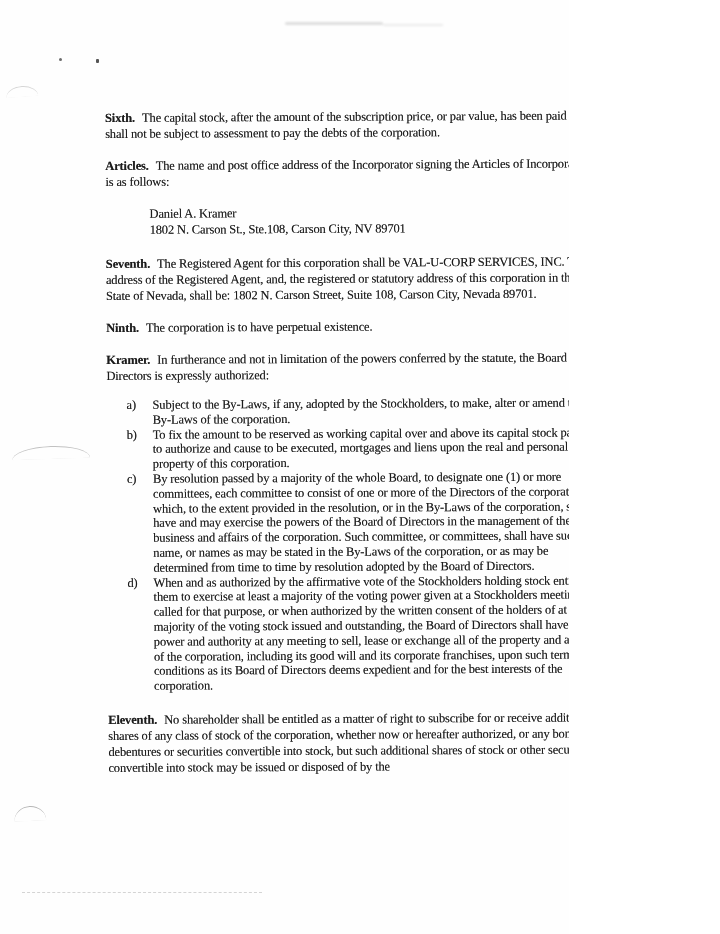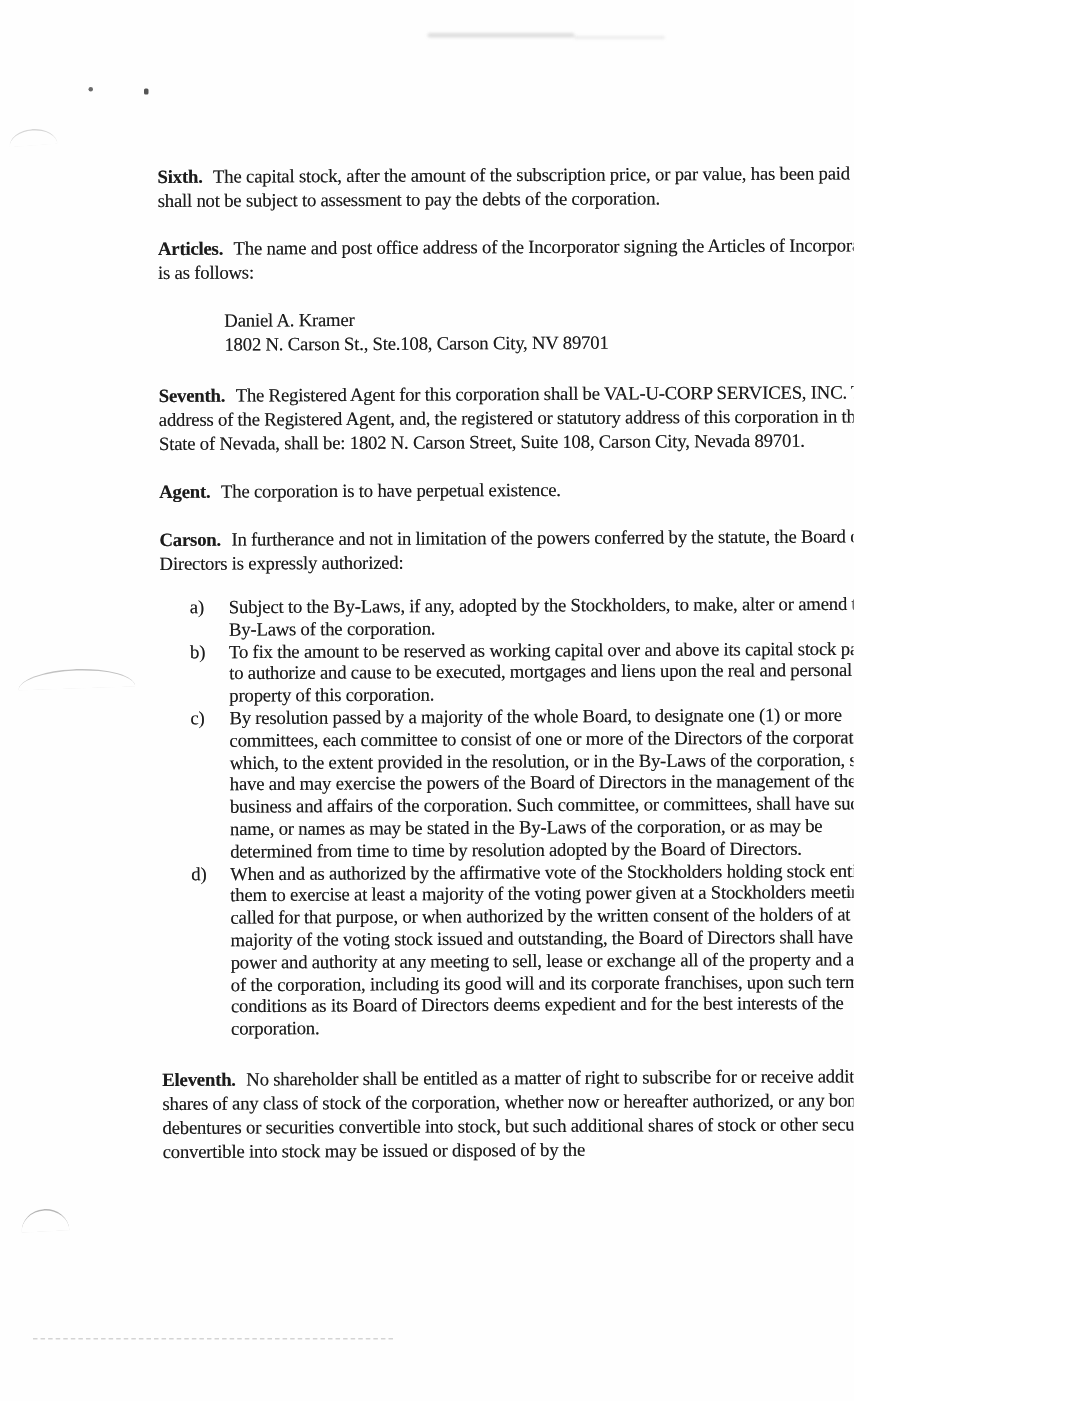--- a/index.html
+++ b/index.html
@@ -138,23 +138,23 @@
 
     <p class="para"><span class="lead">Articles.</span><span>The name and post office address of the Incorporator signing the Articles of Incorporation is as follows:</span></p>
 
     <div class="address">
       <div>Daniel A. Kramer</div>
       <div>1802 N. Carson St., Ste.108, Carson City, NV 89701</div>
     </div>
 
     <p class="para"><span class="lead">Seventh.</span><span>The Registered Agent for this corporation shall be VAL-U-CORP SERVICES, INC.  The address of the Registered Agent, and, the registered or statutory address of this corporation in the State of Nevada, shall be:  1802 N. Carson Street, Suite 108, Carson City, Nevada 89701.</span></p>
 
-    <p class="para"><span class="lead">Agent.</span><span>The corporation is to have perpetual existence.</span></p>
+    <p class="para"><span class="lead">Ninth.</span><span>The corporation is to have perpetual existence.</span></p>
 
-    <p class="para tight"><span class="lead">Carson.</span><span>In furtherance and not in limitation of the powers conferred by the statute, the Board of Directors is expressly authorized:</span></p>
+    <p class="para tight"><span class="lead">Kramer.</span><span>In furtherance and not in limitation of the powers conferred by the statute, the Board of Directors is expressly authorized:</span></p>
 
     <div class="list">
       <div class="list-item">
         <span class="list-label">a)</span>
         <span class="list-text">Subject to the By-Laws, if any, adopted by the Stockholders, to make, alter or amend the By-Laws of the corporation.</span>
       </div>
       <div class="list-item">
         <span class="list-label">b)</span>
         <span class="list-text">To fix the amount to be reserved as working capital over and above its capital stock paid in; to authorize and cause to be executed, mortgages and liens upon the real and personal property of this corporation.</span>
       </div>

